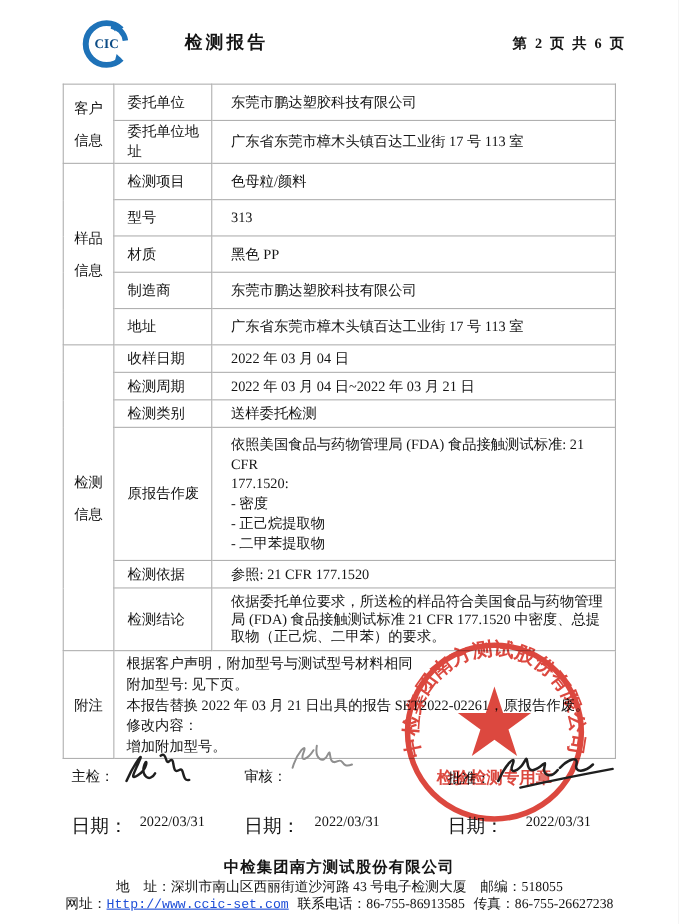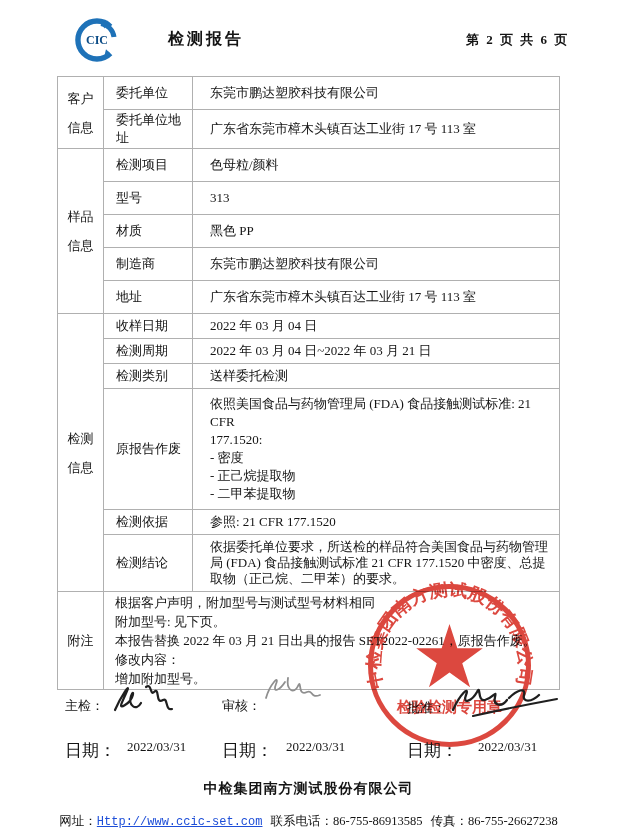--- a/index.html
+++ b/index.html
@@ -180,15 +180,16 @@
   </svg>
 
   <div class="abs date-label" style="left:65px;  top:739px;">日期：</div>
   <div class="abs date-value" style="left:127px; top:739px;">2022/03/31</div>
   <div class="abs date-label" style="left:222px; top:739px;">日期：</div>
   <div class="abs date-value" style="left:286px; top:739px;">2022/03/31</div>
   <div class="abs date-label" style="left:407px; top:739px;">日期：</div>
   <div class="abs date-value" style="left:478px; top:739px;">2022/03/31</div>
 
   <div class="abs footer-company">中检集团南方测试股份有限公司</div>
+  <div class="abs footer-line f1">地　址：深圳市南山区西丽街道沙河路 43 号电子检测大厦　邮编：518055</div>
   <div class="abs footer-line f2"><span>网址：</span><a class="web-link" href="#">Http://www.ccic-set.com</a><span class="footer-sep"></span><span>联系电话：86-755-86913585</span><span class="footer-sep"></span><span>传真：86-755-26627238</span></div>
 
 </div>
 
 </body></html>

